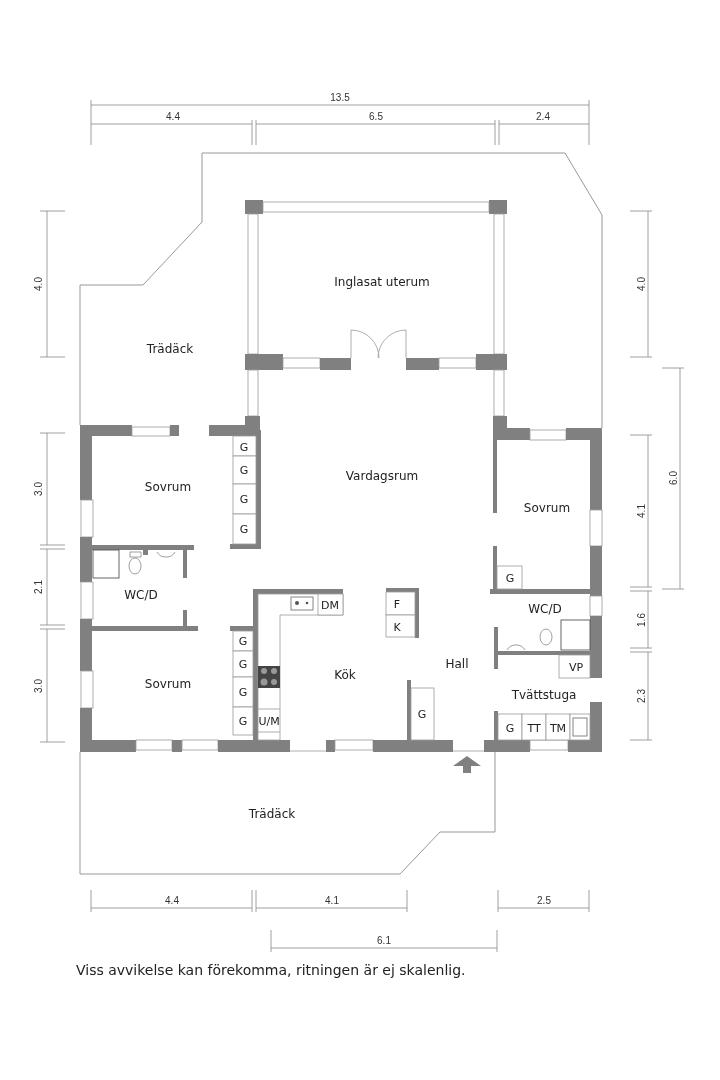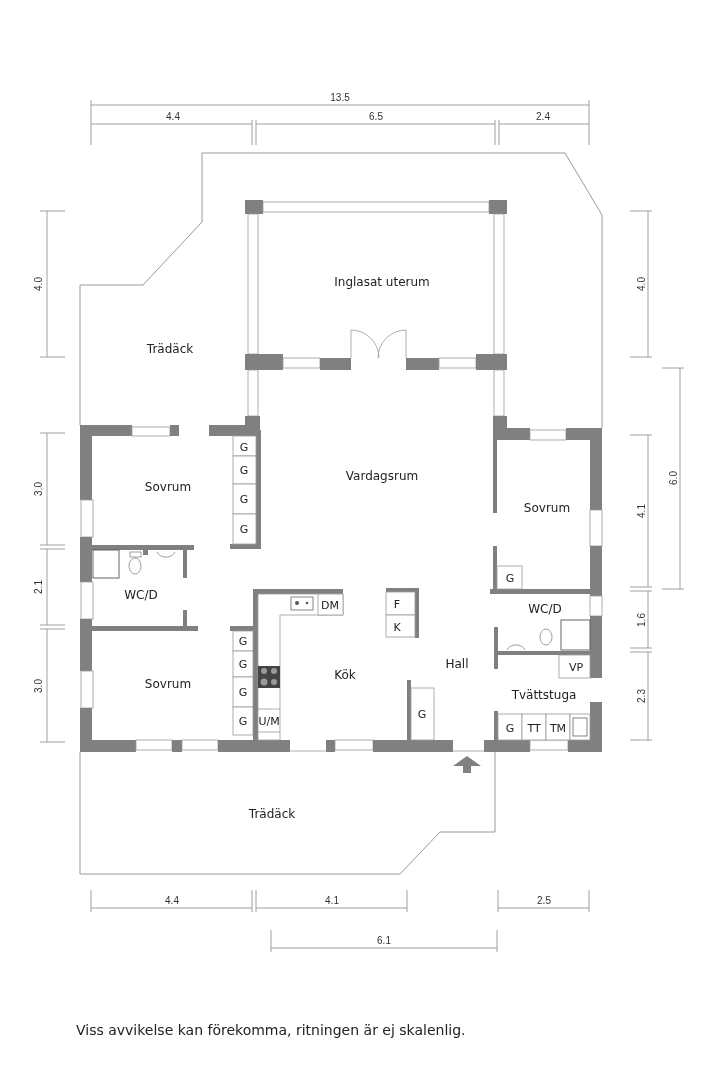--- a/index.html
+++ b/index.html
@@ -6,21 +6,21 @@
   body{width:720px;height:1080px;position:relative;overflow:hidden;font-family:"Liberation Sans","DejaVu Sans",sans-serif;}
   svg{position:absolute;left:0;top:0;}
   .dim{font-family:"Liberation Sans",sans-serif;font-size:10px;fill:#333;}
   .room{font-family:"DejaVu Sans",sans-serif;font-size:12px;fill:#222;}
   .fix{font-family:"DejaVu Sans",sans-serif;font-size:11px;fill:#222;}
   .wall{fill:#808080;}
   .win{fill:#fff;stroke:#999;stroke-width:0.8;}
   .deck{fill:none;stroke:#999;stroke-width:1;}
   .dl{stroke:#888;stroke-width:0.8;fill:none;}
   .cab{fill:#fff;stroke:#999;stroke-width:0.8;}
-  .note{position:absolute;left:76px;top:1022px;font-size:14px;color:#222;font-family:"DejaVu Sans",sans-serif;}
+  .note{position:absolute;left:76px;top:962px;font-size:14px;color:#222;font-family:"DejaVu Sans",sans-serif;}
 </style>
 </head>
 <body>
 
 <svg width="720" height="1080" viewBox="0 0 720 1080">
 
   <g>
     <line class="dl" x1="91" y1="105" x2="589" y2="105"></line>
     <line class="dl" x1="91" y1="100" x2="91" y2="145"></line>
     <line class="dl" x1="589" y1="100" x2="589" y2="145"></line>

